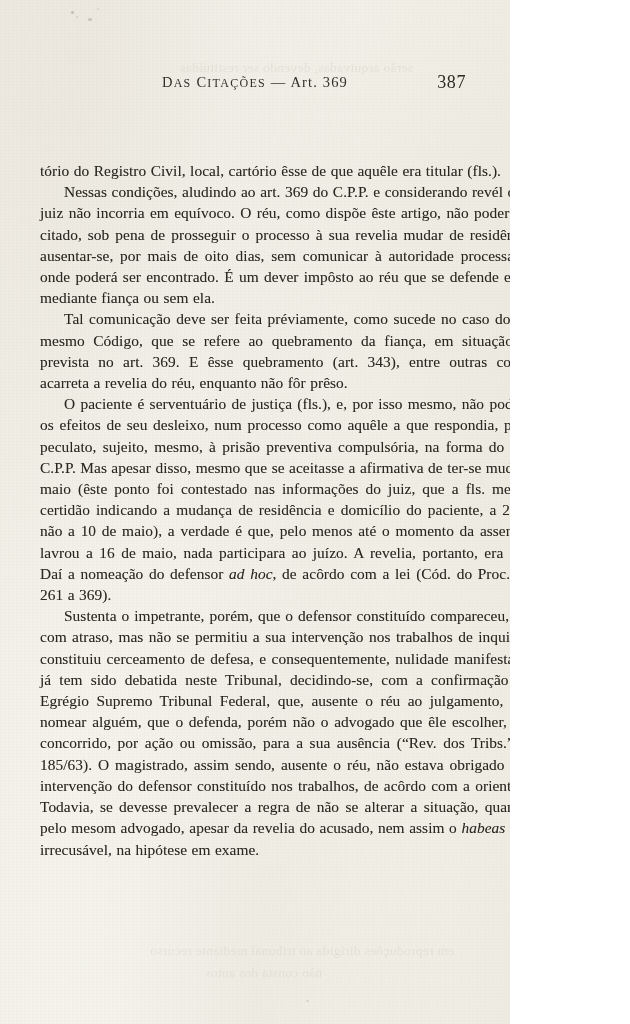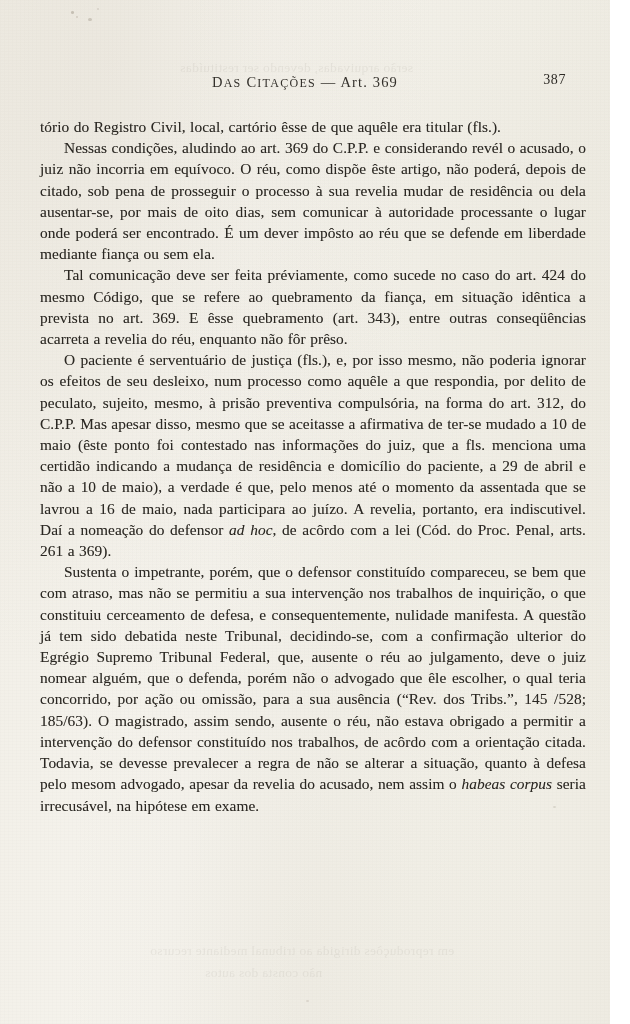--- a/index.html
+++ b/index.html
@@ -8,21 +8,21 @@
     padding: 0;
     background: #ffffff;
   }
   body {
     font-family: "Liberation Serif", "DejaVu Serif", serif;
   }
 
   
   .page {
     position: relative;
-    width: 610px;
+    width: 510px;
     height: 1024px;
     overflow: hidden;
     background: #f4f2eb;
     background-image:
       radial-gradient(ellipse at 18% 6%,  rgba(196,186,168,0.16) 0%, rgba(196,186,168,0) 46%),
       radial-gradient(ellipse at 84% 22%, rgba(198,190,172,0.11) 0%, rgba(198,190,172,0) 50%),
       radial-gradient(ellipse at 50% 96%, rgba(200,192,176,0.14) 0%, rgba(200,192,176,0) 55%),
       linear-gradient(97deg, #f1eee6 0%, #f6f4ee 38%, #f3f1e9 72%, #eeebe2 100%);
     color: #2a2824;
   }
@@ -89,21 +89,21 @@
     white-space: nowrap;
   }
   .head-title .sc {
     font-size: 12px;
     letter-spacing: 1.3px;
   }
   .folio {
     position: absolute;
     right: 44px;
     top: -2px;
-    font-size: 14px;
+    font-size: 18px;
     letter-spacing: .6px;
     color: #2e2b26;
   }
 
   
   .textblock {
     position: absolute;
     left: 40px;
     top: 116px;
     width: 546px;
@@ -113,21 +113,21 @@
     font-size: 15.4px;
     line-height: 21.2px;
     text-align: justify;
     text-justify: inter-word;
     letter-spacing: .05px;
     word-spacing: .55px;
     color: #2a2722;
     -webkit-font-smoothing: antialiased;
   }
   p.indent { text-indent: 24px; }
-  p.cont   { text-indent: 0; }
+  p.cont   { text-indent: 0; margin-top: 44px; }
   i { font-style: italic; }
 
   
   .textblock p {
     text-shadow: 0 0 .45px rgba(42,39,34,0.30);
   }
 </style>
 </head>
 <body>
 

